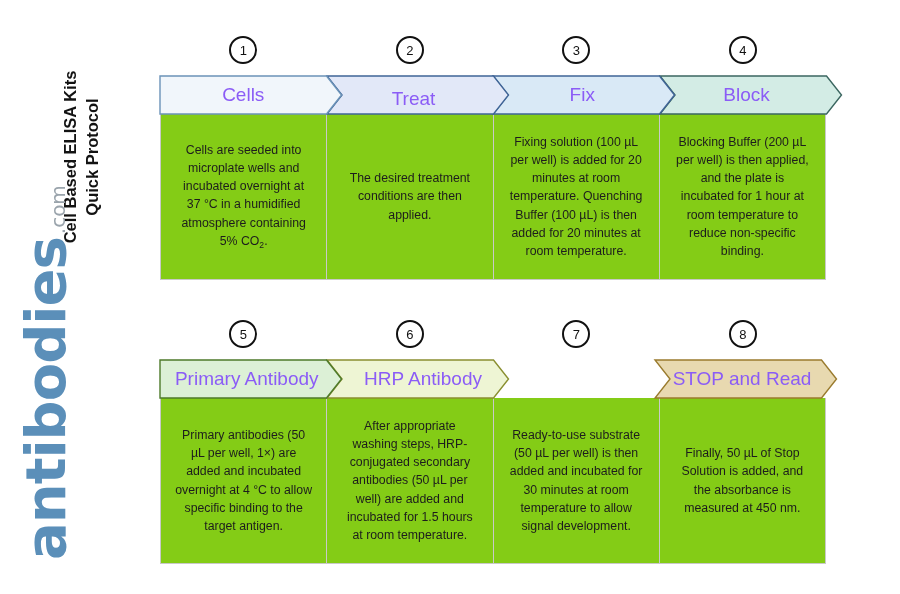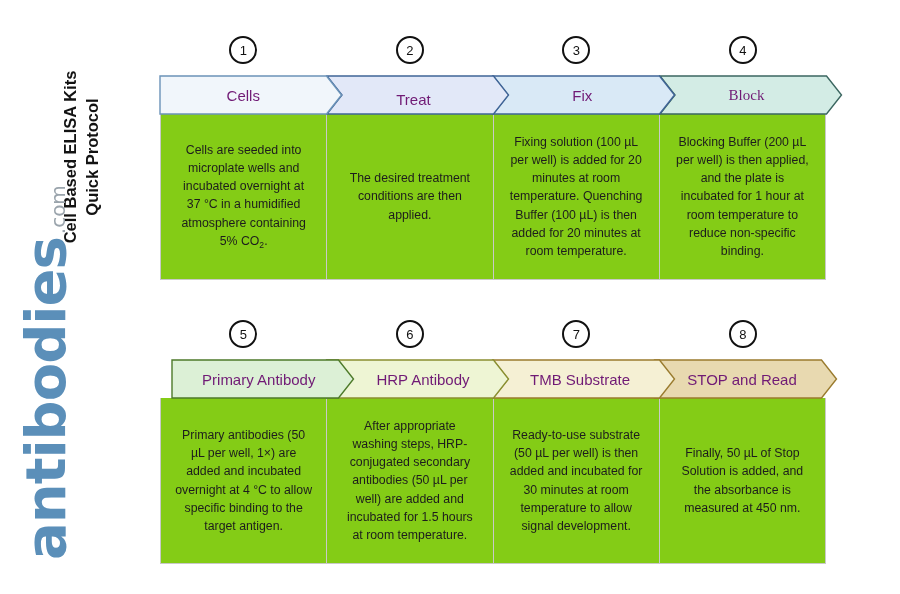--- a/index.html
+++ b/index.html
@@ -61,21 +61,21 @@
     font-size:13px;color:#111;box-sizing:border-box;
   }
 
   .chevrons{position:relative;height:38px;width:680px;}
   .chev{
     position:absolute;top:0;height:38px;
     box-sizing:border-box;
     display:flex;align-items:center;justify-content:center;
   }
   .chev-label{
-    font-size:15px;color:#701a75;position:relative;z-index:3;
+    font-size:19px;color:#8b5cf6;position:relative;z-index:3;
     white-space:nowrap;
   }
   .chev svg{position:absolute;left:0;top:0;overflow:visible;}
 
   
   .desc-table{
     position:absolute;left:160px;width:666px;
     border:1px solid #c9c9c9;border-top:none;
     box-sizing:border-box;display:flex;background:#84cc16;
   }
@@ -132,21 +132,21 @@
         <div class="chev" style="left: 333px; width: 166.5px; z-index: 8;">
           <svg width="183.5" height="40">
             <path d="M0,0 L166.5,0 L181.5,19 L166.5,38 L0,38 L15,19 Z" fill="#d9e9f6" stroke="#3f6496" stroke-width="1.4" stroke-linejoin="miter"></path>
           </svg>
           <span class="chev-label" style="margin-left: 12px;">Fix</span>
         </div>
         <div class="chev" style="left: 499.5px; width: 166.5px; z-index: 7;">
           <svg width="183.5" height="40">
             <path d="M0,0 L166.5,0 L181.5,19 L166.5,38 L0,38 L15,19 Z" fill="#d3ece5" stroke="#3b6660" stroke-width="1.4" stroke-linejoin="miter"></path>
           </svg>
-          <span class="chev-label" style="margin-left: 7.5px; font-family: Liberation Serif, serif;">Block</span>
+          <span class="chev-label" style="margin-left: 7.5px;">Block</span>
         </div>
       </div>
   </div>
   <div class="desc-table" id="desc1">
       <div class="desc-cell">
         <div class="desc-text">Cells are seeded into microplate wells and incubated overnight at 37 °C in a humidified atmosphere containing 5% CO<sub>2</sub>.</div>
       </div>
       <div class="desc-cell">
         <div class="desc-text">The desired treatment conditions are then applied.</div>
       </div>
@@ -159,38 +159,32 @@
     </div>
 
   <div class="flow-row" id="row2">
     <div class="badges">
         <div class="badge" style="left: 69.25px;">5</div>
         <div class="badge" style="left: 235.75px;">6</div>
         <div class="badge" style="left: 402.25px;">7</div>
         <div class="badge" style="left: 568.75px;">8</div>
       </div>
     <div class="chevrons">
-        <div class="chev" style="left: 12px; width: 166.5px; z-index: 10; padding-left: 7px;">
+        <div class="chev" style="left: 0px; width: 166.5px; z-index: 10; padding-left: 7px;">
           <svg width="183.5" height="40">
             <path d="M0,0 L166.5,0 L181.5,19 L166.5,38 L0,38 Z" fill="#dcf0d6" stroke="#4d7a2a" stroke-width="1.4" stroke-linejoin="miter"></path>
           </svg>
           <span class="chev-label">Primary Antibody</span>
         </div>
         <div class="chev" style="left: 166.5px; width: 166.5px; z-index: 9;">
           <svg width="183.5" height="40">
             <path d="M0,0 L166.5,0 L181.5,19 L166.5,38 L0,38 L15,19 Z" fill="#eef5d4" stroke="#8a8f30" stroke-width="1.4" stroke-linejoin="miter"></path>
           </svg>
           <span class="chev-label" style="margin-left: 7.5px; padding-left: 19px;">HRP Antibody</span>
         </div>
-        <div class="chev" style="left: 333px; width: 166.5px; z-index: 8;">
-          <svg width="183.5" height="40">
-            <path d="M0,0 L166.5,0 L181.5,19 L166.5,38 L0,38 L15,19 Z" fill="#f5f0d4" stroke="#9a7b2e" stroke-width="1.4" stroke-linejoin="miter"></path>
-          </svg>
-          <span class="chev-label" style="margin-left: 7.5px;">TMB Substrate</span>
-        </div>
         <div class="chev" style="left: 495px; width: 166.5px; z-index: 7; align-items: center;">
           <svg width="183.5" height="40">
             <path d="M0,0 L166.5,0 L181.5,19 L166.5,38 L0,38 L15,19 Z" fill="#e8d9b0" stroke="#9a7b2e" stroke-width="1.4" stroke-linejoin="miter"></path>
           </svg>
           <span class="chev-label" style="margin-left: 7.5px;">STOP and Read</span>
         </div>
       </div>
   </div>
   <div class="desc-table" id="desc2">
       <div class="desc-cell">

